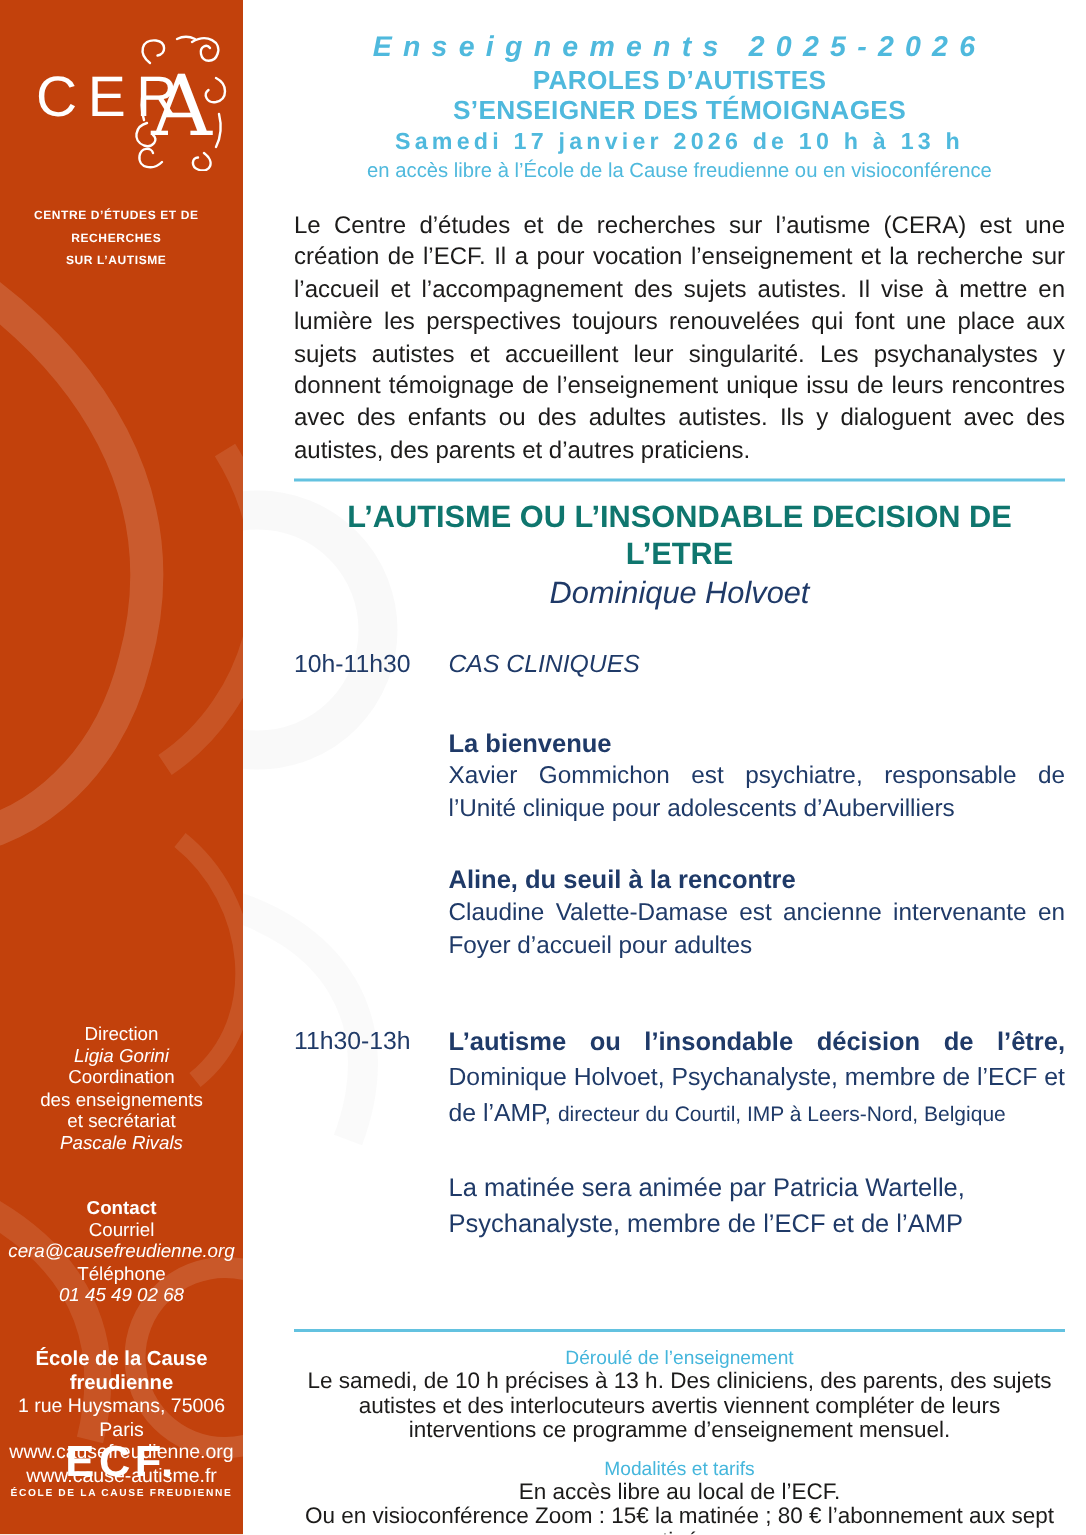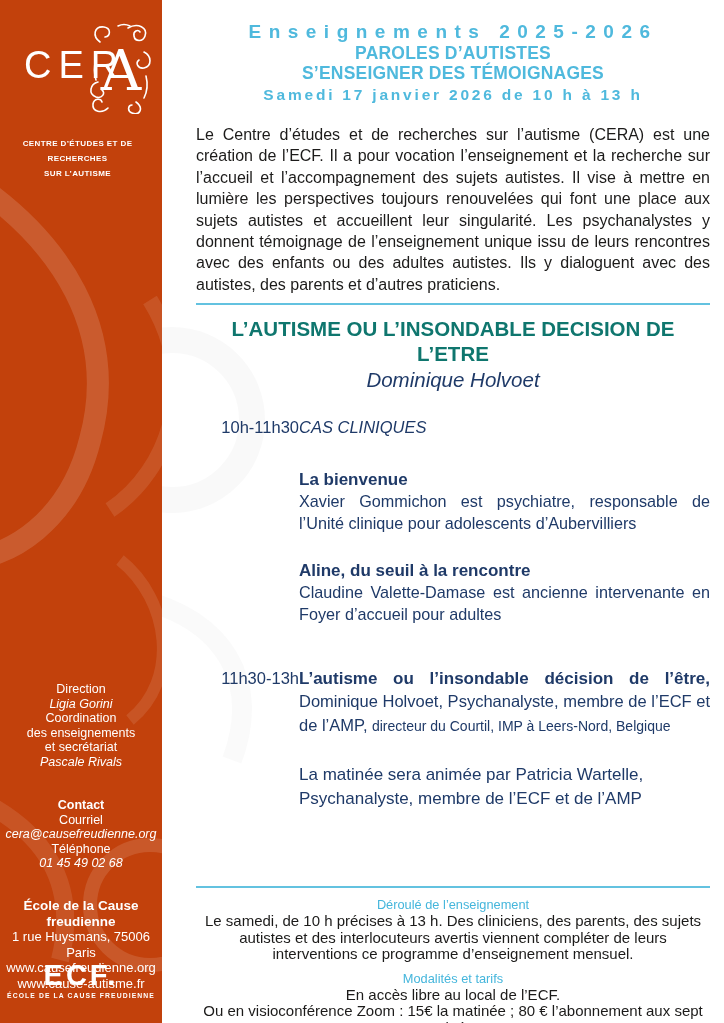--- a/index.html
+++ b/index.html
@@ -23,35 +23,35 @@
   .blk-address .bd { font-size:13.5px; }
   .ecf-logo { position:absolute; top:960px; left:0; width:162px; text-align:center; }
   .ecf-word { font-size:29px; font-weight:bold; letter-spacing:3px; line-height:30px; font-family:"Liberation Sans", sans-serif; }
   .ecf-caption { font-size:6.8px; font-weight:bold; letter-spacing:1.1px; margin-top:2px; }
 
   
   .main { position:absolute; left:162px; top:0; width:562px; height:1023px; padding:0 14px 0 34px; }
   .content-swirl { position:absolute; left:0; top:300px; pointer-events:none; }
 
   .header { margin-top:20px; text-align:center; color:#4FB9DD; }
-  .hdr-season { font-size:19px; font-weight:600; letter-spacing:7.5px; line-height:23px; }
+  .hdr-season { font-size:19px; font-weight:600; letter-spacing:7.5px; line-height:23px;font-style:italic; }
   .hdr-series1, .hdr-series2 { font-size:17.5px; font-weight:bold; line-height:20px; letter-spacing:.2px; }
   .hdr-date { font-size:15.5px; font-weight:bold; letter-spacing:2.8px; line-height:22px; margin-top:1px; }
   .hdr-access { font-size:13.5px; line-height:16px; }
 
   .intro { margin-top:18px; color:#1c1b1a; font-size:16px; line-height:21.4px; text-align:justify; }
 
   .rule { border:none; border-top:2px solid #63C2E0; margin-top:8px; }
 
   .event-title { margin-top:11px; text-align:center; color:#0f766e; font-size:20.5px; font-weight:bold; line-height:25px; }
   .event-speaker { text-align:center; color:#1F3A68; font-size:20.5px; font-weight:400; line-height:27px;font-style:italic; }
 
   .schedule { margin-top:24px; color:#1F3A68; }
   .sched-row { display:flex; }
-  .time-col { width:103px; flex:none; font-size:16.5px; line-height:21px; color:#1F3A68;text-align:right; }
+  .time-col { width:103px; flex:none; font-size:16.5px; line-height:21px; color:#1F3A68; }
   .body-col { flex:1; }
   .session-heading { font-style:italic; font-size:16.5px; line-height:21px; }
   .item { margin-top:25px; }
   .item-title { font-size:17px; font-weight:bold; line-height:23px; }
   .item-desc { font-size:16.2px; line-height:21.6px; text-align:justify; }
   .session2 { margin-top:42px; }
   .lead { text-align:justify; line-height:22.5px; }
   .lead-bold { font-size:17px; font-weight:bold; }
   .lead-reg { font-size:16.5px; }
   .lead-small { font-size:14px; }
@@ -134,20 +134,21 @@
     <svg class="content-swirl" width="220" height="480" viewBox="0 0 220 480" xmlns="http://www.w3.org/2000/svg">
       <circle cx="10" cy="120" r="80" stroke="rgba(80,80,80,0.035)" stroke-width="26" fill="none"></circle>
       <path d="M-20,300 C60,320 100,380 70,460" stroke="rgba(80,80,80,0.03)" stroke-width="20" fill="none"></path>
     </svg>
 
     <header class="header">
       <div class="hdr-season">Enseignements 2025-2026</div>
       <div class="hdr-series1">PAROLES D’AUTISTES</div>
       <div class="hdr-series2">S’ENSEIGNER DES TÉMOIGNAGES</div>
       <div class="hdr-date">Samedi 17 janvier 2026 de 10 h à 13 h</div>
+      <div class="hdr-access">en accès libre à l’École de la Cause freudienne ou en visioconférence</div>
     </header>
 
     <p class="intro">Le Centre d’études et de recherches sur l’autisme (CERA) est une création de l’ECF. Il a pour vocation l’enseignement et la recherche sur l’accueil et l’accompagnement des sujets autistes. Il vise à mettre en lumière les perspectives toujours renouvelées qui font une place aux sujets autistes et accueillent leur singularité. Les psychanalystes y donnent témoignage de l’enseignement unique issu de leurs rencontres avec des enfants ou des adultes autistes. Ils y dialoguent avec des autistes, des parents et d’autres praticiens.</p>
 
     <hr class="rule">
 
     <h1 class="event-title">L’AUTISME OU L’INSONDABLE DECISION DE L’ETRE</h1>
     <div class="event-speaker">Dominique Holvoet</div>
 
     <section class="schedule">

